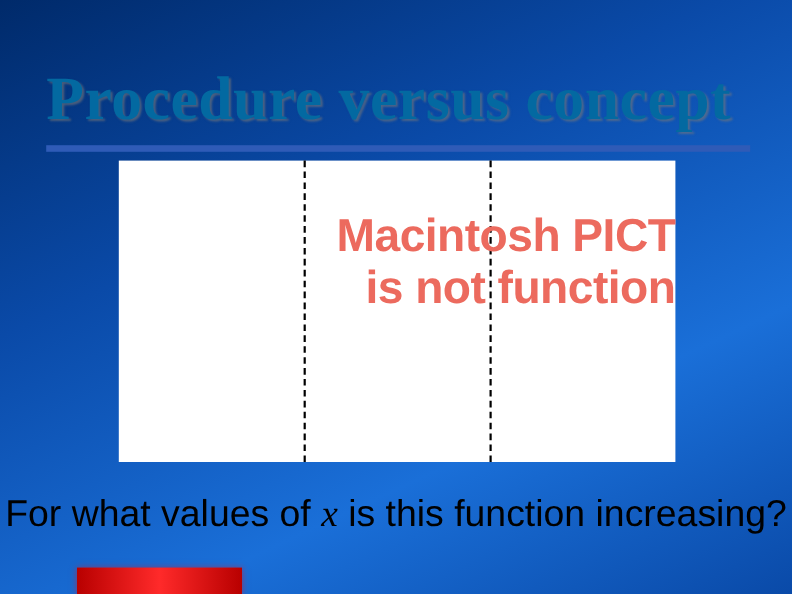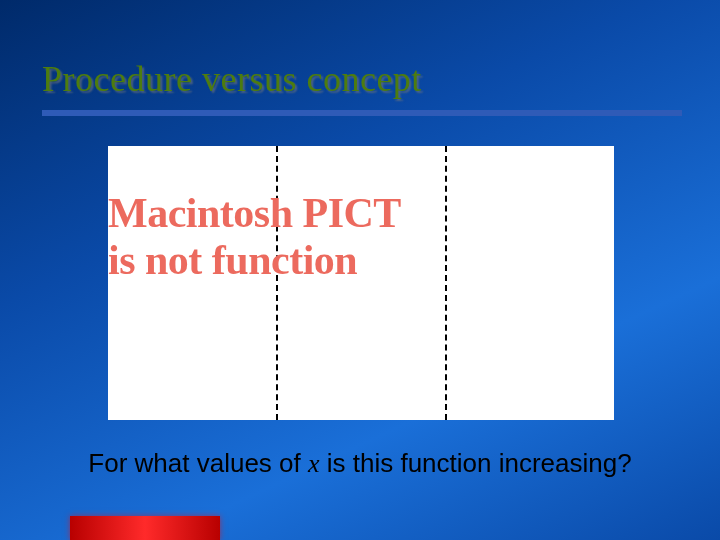--- a/index.html
+++ b/index.html
@@ -9,24 +9,24 @@
     background: linear-gradient(155deg, #002a6a 0%, #0a4aa8 35%, #1a6fd8 70%, #0a4aa8 100%);
     position: relative;
   }
   .title-wrap {
     position: absolute;
     top: 58px;
     left: 42px;
     right: 40px;
   }
   .title {
-    font-size: 36px;
-    color: #4d7c0f;
+    font-size: 56px;
+    color: #0369a1;
     text-shadow: 2px 2px 2px rgba(120,120,120,0.6);
-    font-weight: 400;
+    font-weight: 700;
     letter-spacing: 0.5px;
   }
   .underline {
     margin-top: 10px;
     height: 6px;
     background: #2f5bb7;
     width: 640px;
   }
   .image-box {
     position: absolute;
@@ -42,36 +42,36 @@
     bottom: 0;
     border-left: 2px dashed #000;
   }
   .dashed-col.c1 { left: 168px; }
   .dashed-col.c2 { left: 337px; }
   .pict-text {
     position: absolute;
     top: 44px;
     left: 0;
     right: 0;
-    text-align: left;
-    font-family: Liberation Serif, serif;
+    text-align: right;
+    font-family: Liberation Sans, sans-serif;
     font-weight: 700;
     font-size: 42px;
     line-height: 1.12;
     color: #ec6a5e;
     letter-spacing: -0.5px;
   }
   .question {
     position: absolute;
     left: 0;
     right: 0;
     top: 448px;
     text-align: center;
     color: #000;
-    font-size: 26px;
+    font-size: 34px;
     font-family: Arial, Helvetica, sans-serif;
   }
   .question .ital { font-style: italic; font-family: "Times New Roman", serif; }
   .red-bar {
     position: absolute;
     bottom: 0;
     left: 70px;
     width: 150px;
     height: 24px;
     background: linear-gradient(90deg, #b80000 0%, #ff2a2a 50%, #b80000 100%);

